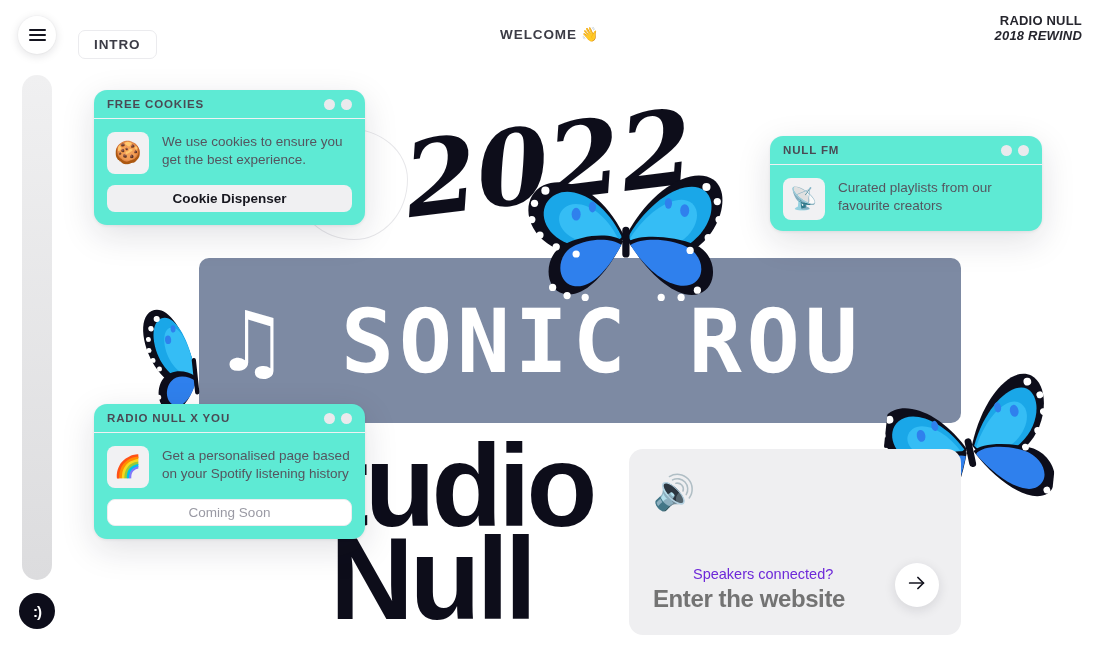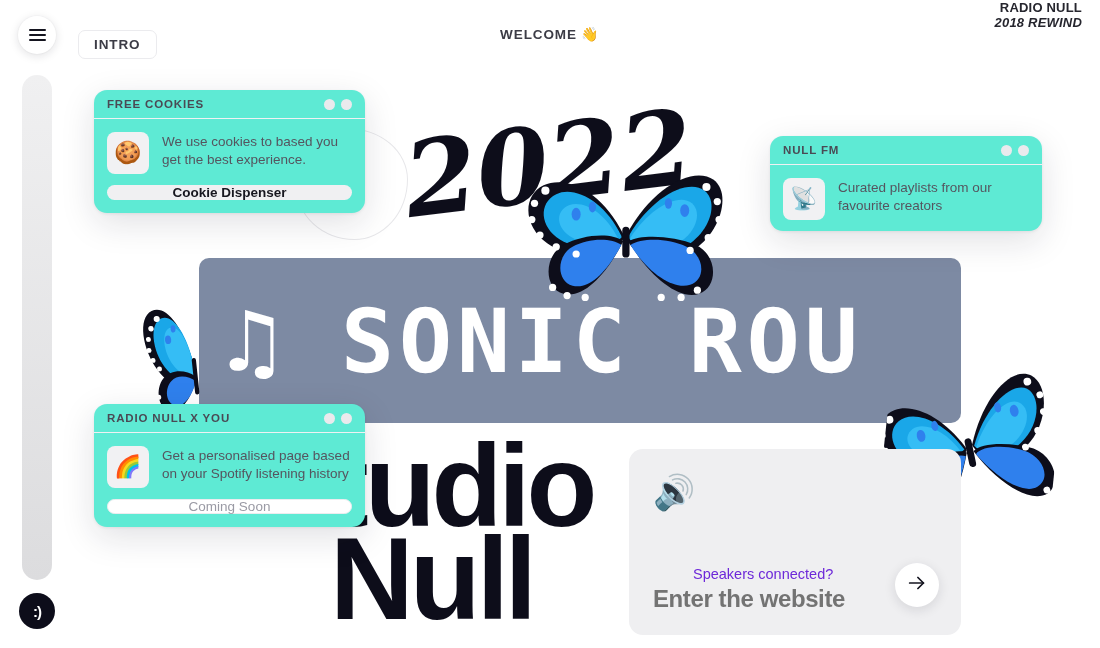--- a/index.html
+++ b/index.html
@@ -110,21 +110,21 @@
   }
 
   .welcome {
     position:absolute; left:0; top:26px; width:100%;
     text-align:center;
     font-size:13.5px; font-weight:700; letter-spacing:.9px;
     color:#3c3c46;
   }
   .welcome .wave { font-size:14px; }
 
-  .brand { position:absolute; right:18px; top:0; display:flex; align-items:center; gap:24px; }
+  .brand { position:absolute; right:18px; top:13px; display:flex; align-items:center; gap:24px; }
   .brand-lines { text-align:right; font-size:13px; font-weight:700; line-height:1.18; color:#26262e; letter-spacing:.2px; }
   .brand-lines .l2 { font-style:italic; }
   .brand-mark {
     font-family:"Liberation Sans", sans-serif;
     font-weight:700; font-size:40px; line-height:1;
     color:#14141f; letter-spacing:-2.5px;
   }
 
   
   .rail-track {
@@ -165,21 +165,21 @@
 
   .card-body { display:flex; gap:13px; padding:13px 13px 11px 13px; align-items:flex-start; }
   .thumb {
     flex:0 0 auto; width:42px; height:42px; border-radius:8px; background:#f1f1f3;
     display:flex; align-items:center; justify-content:center; font-size:22px; line-height:1;
   }
   .card-text { font-size:13.5px; line-height:1.34; color:#55555f; padding-top:1px; }
 
   .card-foot { padding:0 13px 13px 13px; }
   .card-cta {
-    width:100%; height:15px; border-radius:8px;
+    width:100%; height:27px; border-radius:8px;
     background:#f0f0f2; border:none;
     font-family:"Liberation Sans", sans-serif;
     font-size:13.5px; font-weight:700; color:#17171f;
     display:flex; align-items:center; justify-content:center;
     cursor:pointer;
   }
   .card-cta.ghost {
     background:#ffffff; border:1.2px solid #ececef; color:#9a9aa4; font-weight:400; cursor:default;
   }
 
@@ -352,21 +352,21 @@
   <div class="card" id="card-cookies">
     <div class="card-head">
       <span class="card-title">FREE COOKIES</span>
       <span class="dots">
           <i></i>
           <i></i>
         </span>
     </div>
     <div class="card-body">
       <span class="thumb">🍪</span>
-      <span class="card-text">We use cookies to based you get the best experience.</span>
+      <span class="card-text">We use cookies to ensure you get the best experience.</span>
     </div>
     <div class="card-foot">
       <button class="card-cta">Cookie Dispenser</button>
     </div>
   </div>
 
   <div class="card" id="card-nullfm">
     <div class="card-head">
       <span class="card-title">NULL FM</span>
       <span class="dots">

